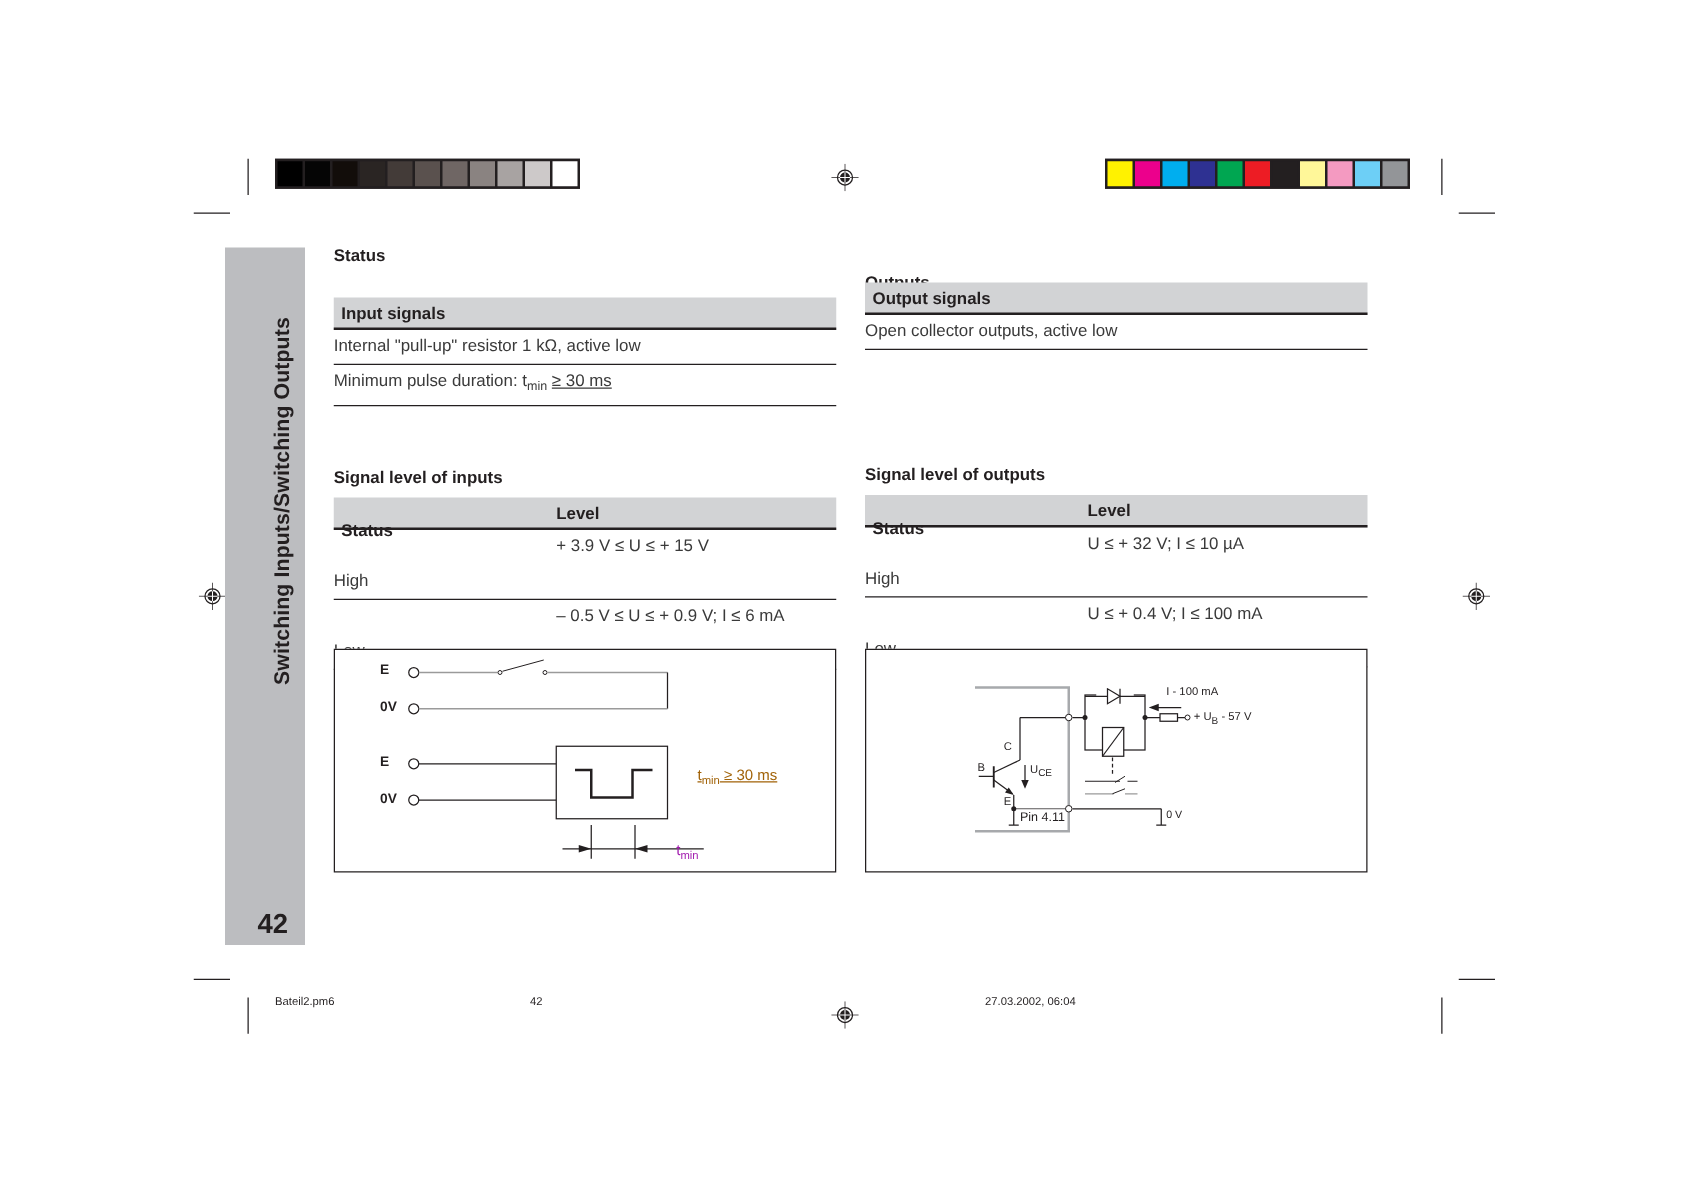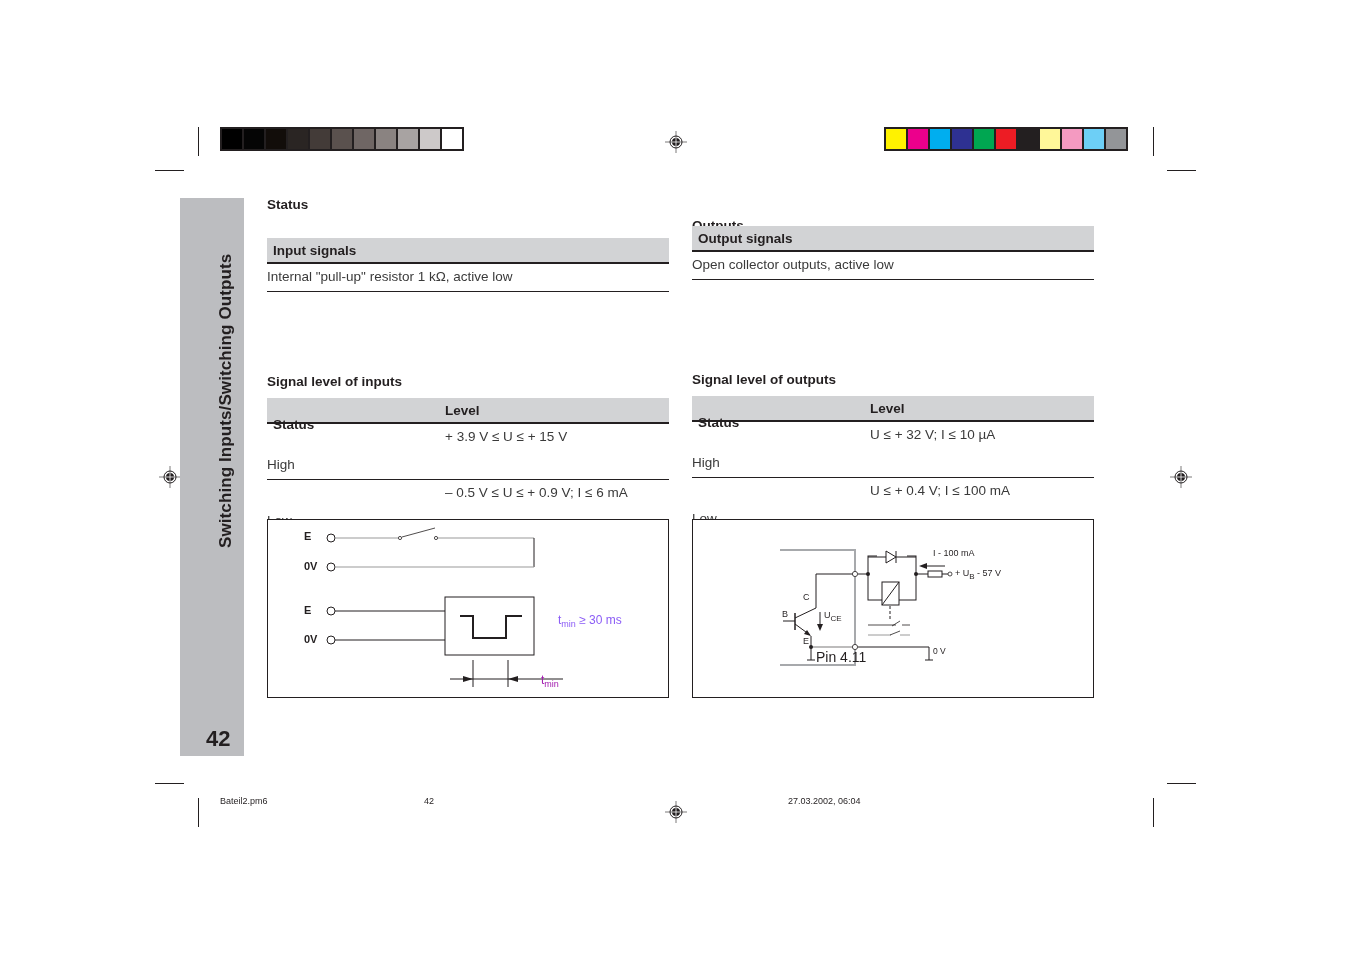--- a/index.html
+++ b/index.html
@@ -108,20 +108,23 @@
 
 <div class="h3" style="left:267px;top:197px;">Status</div>
 
 <div class="tbl" style="left:267px;top:214px;margin-top:24px;">
   <div class="head">
       <span class="c1">Input signals</span>
     </div>
   <div class="row">
       <span>Internal "pull-up" resistor 1 kΩ, active low</span>
     </div>
+  <div class="row">
+    <span><span>Minimum pulse duration: t</span><sub>min</sub>&nbsp;<span style="text-decoration:underline;">≥ 30 ms</span></span>
+  </div>
 </div>
 
 <div class="h3" style="left:267px;top:374px;">Signal level of inputs</div>
 <div class="tbl" style="left:267px;top:398px;">
   <div class="head">
     <span class="col-a">Status</span>
     <span>Level</span>
   </div>
   <div class="row">
     <span class="col-a">High</span>
@@ -156,21 +159,21 @@
     <line x1="205" y1="140" x2="205" y2="167" stroke="#231f20" stroke-width="1"></line>
     <line x1="240" y1="140" x2="240" y2="167" stroke="#231f20" stroke-width="1"></line>
     <line x1="182" y1="159" x2="295" y2="159" stroke="#231f20" stroke-width="1"></line>
     <polygon points="205,159 195,156 195,162" fill="#231f20"></polygon>
     <polygon points="240,159 250,156 250,162" fill="#231f20"></polygon>
   </svg>
   <span class="abs" style="left:36px;top:10px;font-size:11px;font-weight:bold;">E</span>
   <span class="abs" style="left:36px;top:40px;font-size:11px;font-weight:bold;">0V</span>
   <span class="abs" style="left:36px;top:84px;font-size:11px;font-weight:bold;">E</span>
   <span class="abs" style="left:36px;top:113px;font-size:11px;font-weight:bold;">0V</span>
-  <span class="abs" style="left:290px;top:93px;font-size:12px;color:#8b5cf6;">
+  <span class="abs" style="left:290px;top:93px;font-size:12px;color:#a16207;text-decoration:underline;">
     <span>t</span><sub style="font-size:9px;">min</sub> <span>≥ 30 ms</span>
   </span>
   <span class="abs" style="left:273px;top:141px;font-size:12px;color:#a21caf;margin-top:12px;">
     <span>t</span><sub style="font-size:9px;">min</sub>
   </span>
 </div>
 
 <div class="h3" style="left:692px;top:197px;margin-top:21px;">Outputs</div>
 
 <div class="tbl" style="left:692px;top:226px;">
@@ -258,19 +261,19 @@
   <span class="abs" style="left:240px;top:28px;font-size:9px;">I - 100 mA</span>
   <span class="abs" style="left:262px;top:48px;font-size:9px;">
     <span>+ U</span><sub style="font-size:8px;">B</sub><span> - 57 V</span>
   </span>
   <span class="abs" style="left:110px;top:72px;font-size:9px;">C</span>
   <span class="abs" style="left:89px;top:89px;font-size:9px;">B</span>
   <span class="abs" style="left:110px;top:116px;font-size:9px;">E</span>
   <span class="abs" style="left:131px;top:90px;font-size:9px;">
     <span>U</span><sub style="font-size:8px;">CE</sub>
   </span>
-  <span class="abs" style="left:123px;top:129px;font-size:14px;">Pin 4.11</span>
+  <span class="abs" style="left:123px;top:129px;font-size:10px;">Pin 4.11</span>
   <span class="abs" style="left:240px;top:126px;font-size:8.5px;">0 V</span>
 </div>
 
 <div class="footer" style="left:220px;top:796px;">Bateil2.pm6</div>
 <div class="footer" style="left:424px;top:796px;">42</div>
 <div class="footer" style="left:788px;top:796px;">27.03.2002, 06:04</div>
 
 </body></html>

